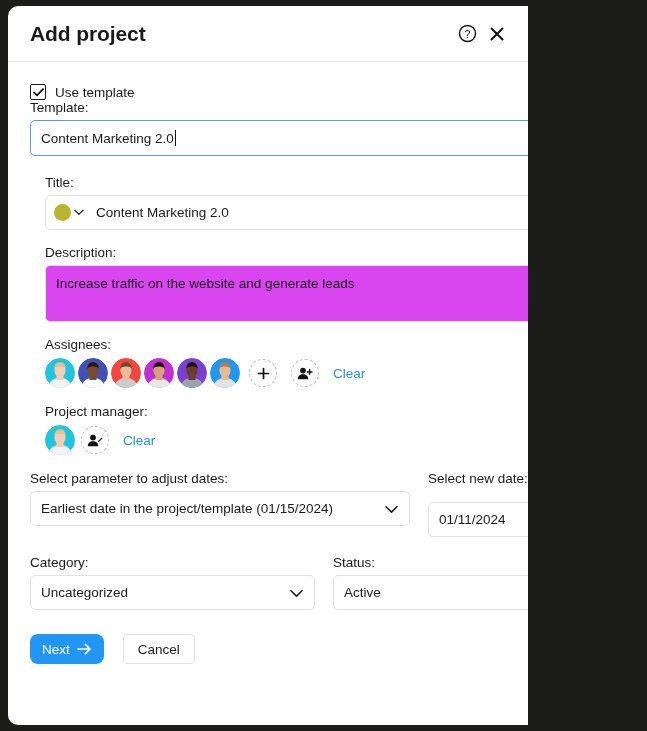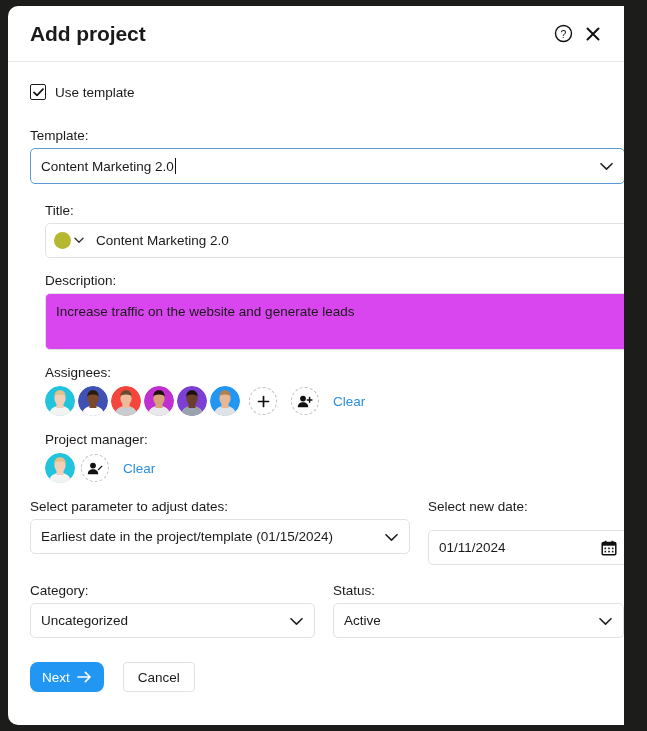--- a/index.html
+++ b/index.html
@@ -12,21 +12,21 @@
     height: 731px;
     overflow: hidden;
     font-family: "Liberation Sans", sans-serif;
     -webkit-font-smoothing: antialiased;
   }
 
   .dialog {
     position: absolute;
     left: 8px;
     top: 6px;
-    width: 616px;
+    width: 520px;
     height: 719px;
     background: #ffffff;
     border-radius: 10px 0 0 10px;
     box-sizing: border-box;
     overflow: hidden;
   }
 
   
   .dialog-header {
     height: 56px;
@@ -64,21 +64,21 @@
     font-size: 13.5px;
     color: #1a1a1a;
     margin-bottom: 5px;
     display: block;
   }
 
   
   .checkbox-row {
     display: flex;
     align-items: center;
-    margin-bottom: 28px;
+    margin-bottom: 0;
     cursor: pointer;
   }
   .checkbox-box {
     width: 16px;
     height: 16px;
     border: 1.6px solid #1a1a1a;
     border-radius: 2px;
     display: flex;
     align-items: center;
     justify-content: center;

